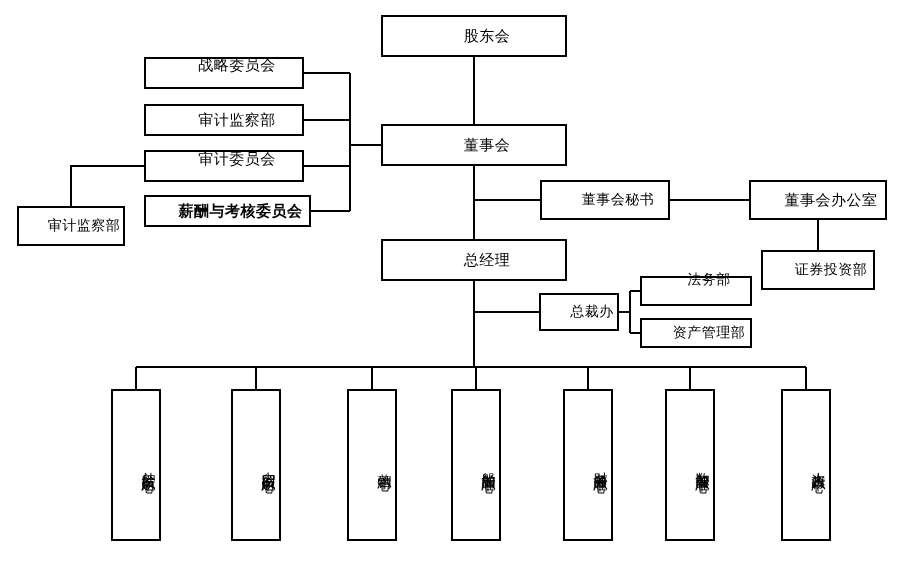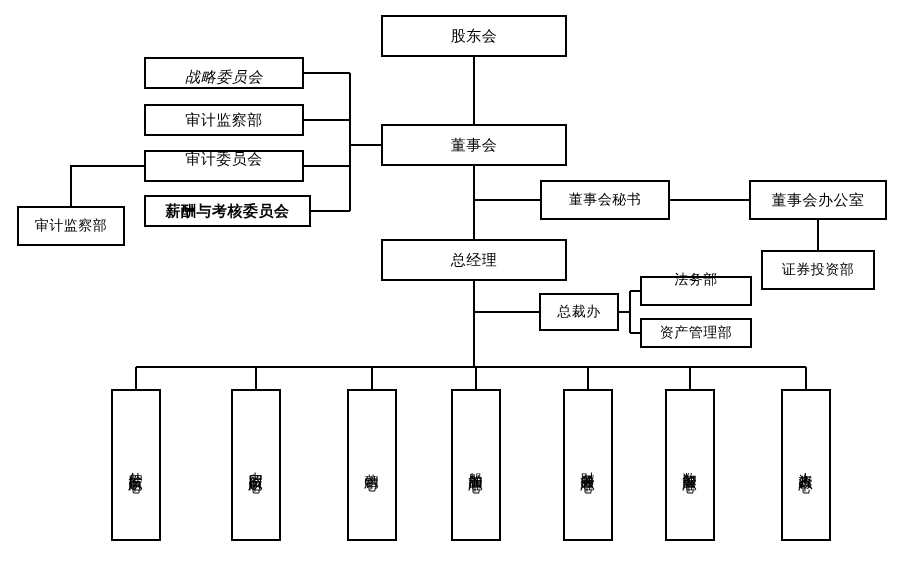--- a/index.html
+++ b/index.html
@@ -44,20 +44,21 @@
     align-items: center;
     justify-content: center;
     color: #000000;
     font-family: "DejaVu Sans", "Liberation Sans", sans-serif;
     font-size: 15px;
     line-height: 1.12;
     letter-spacing: 0.5px;
     white-space: nowrap;
     pointer-events: none;
     text-align: left;
+    padding-left: 13px;
   }
   .node-label.vertical {
     writing-mode: vertical-rl;
     text-orientation: upright;
     font-size: 14px;
     letter-spacing: 1.5px;
     line-height: 1;
   }
   .node-label.small {
     font-size: 14px;
@@ -117,21 +118,21 @@
         <rect class="node-box" x="452" y="390" width="48" height="150"></rect>
         <rect class="node-box" x="564" y="390" width="48" height="150"></rect>
         <rect class="node-box" x="666" y="390" width="48" height="150"></rect>
         <rect class="node-box" x="782" y="390" width="48" height="150"></rect>
       </g>
   </svg>
   <div id="label-layer">
       <div class="node-label" style="left: 382px; top: 16px; width: 184px; height: 40px;">股东会</div>
       <div class="node-label" style="left: 382px; top: 125px; width: 184px; height: 40px;">董事会</div>
       <div class="node-label" style="left: 382px; top: 240px; width: 184px; height: 40px; border-radius: 13px;">总经理</div>
-      <div class="node-label" style="left: 145px; top: 62px; width: 158px; height: 30px; font-style: italic;">战略委员会</div>
+      <div class="node-label" style="left: 145px; top: 50px; width: 158px; height: 30px;">战略委员会</div>
       <div class="node-label" style="left: 145px; top: 105px; width: 158px; height: 30px;">审计监察部</div>
       <div class="node-label" style="left: 145px; top: 151px; width: 158px; height: 17px;">审计委员会</div>
       <div class="node-label" style="left: 145px; top: 196px; width: 165px; height: 30px; font-weight: bold;">薪酬与考核委员会</div>
       <div class="node-label small" style="left: 18px; top: 207px; width: 106px; height: 38px;">审计监察部</div>
       <div class="node-label small" style="left: 541px; top: 181px; width: 128px; height: 38px;">董事会秘书</div>
       <div class="node-label" style="left: 750px; top: 181px; width: 136px; height: 38px;">董事会办公室</div>
       <div class="node-label small" style="left: 762px; top: 251px; width: 112px; height: 38px;">证券投资部</div>
       <div class="node-label small" style="left: 540px; top: 294px; width: 78px; height: 36px;">总裁办</div>
       <div class="node-label small" style="left: 641px; top: 266px; width: 110px; height: 28px;">法务部</div>
       <div class="node-label small" style="left: 641px; top: 319px; width: 110px; height: 28px;">资产管理部</div>

